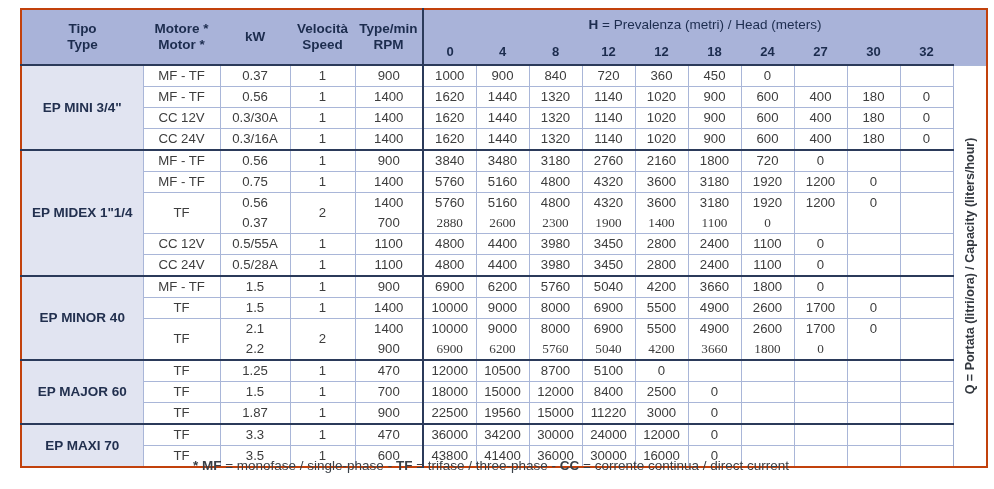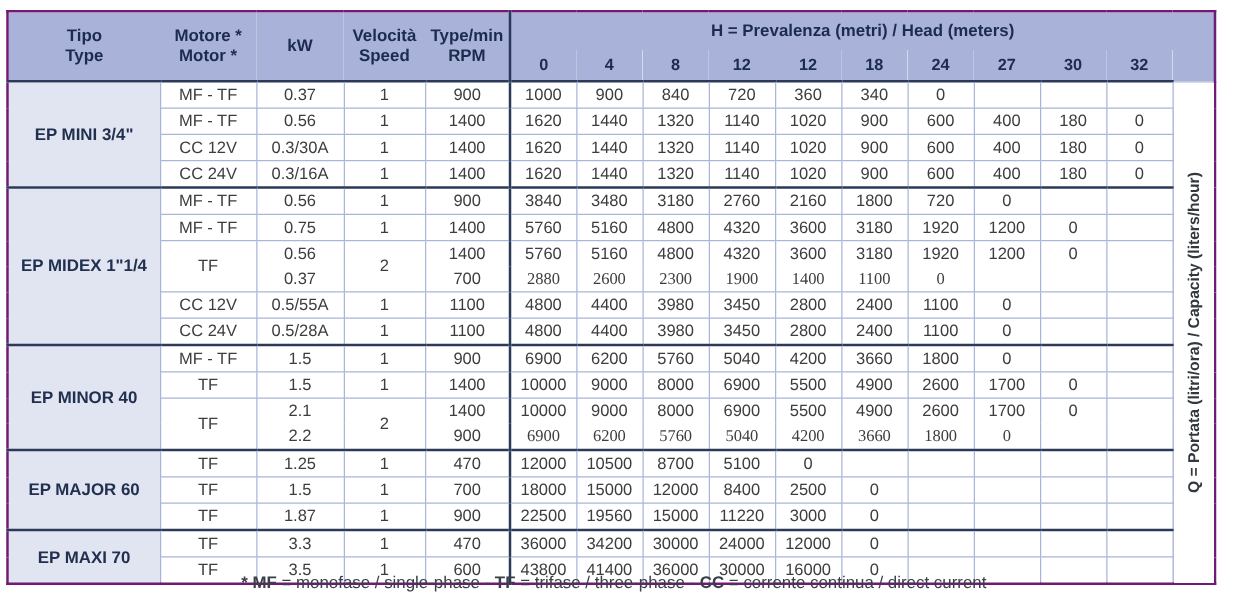--- a/index.html
+++ b/index.html
@@ -4,37 +4,37 @@
 <style>
   html,body{margin:0;padding:0;}
   body{
     width:994px;height:489px;background:#ffffff;
     font-family:"Liberation Sans",sans-serif;
     -webkit-font-smoothing:antialiased;
   }
   .page{position:relative;width:994px;height:489px;overflow:hidden;background:#ffffff;}
 
   table.tbl{
-    position:absolute;left:5px;top:8px;
+    position:absolute;left:20px;top:8px;
     border-collapse:collapse;table-layout:fixed;
-    border:2px solid #701a75;
+    border:2px solid #c2410c;
     width:966px;
   }
   th,td{padding:0;margin:0;text-align:center;vertical-align:middle;overflow:hidden;}
 
   
   thead th{
     background:#a9b3d9;color:#1c2c4e;font-weight:bold;
     border:none;font-size:13.5px;line-height:16px;
   }
   thead tr.r1 th{height:30px;}
   thead th.lh div{line-height:16px;}
   th.h-title{font-size:13.5px;height:30px;}
   th.h-title b{font-weight:bold;}
-  th.h-title span{font-weight:bold;}
+  th.h-title span{font-weight:normal;}
   th.tick{height:24px;line-height:24px;font-size:13px;}
 
   
   tbody td{
     border:1px solid #a9b6d8;color:#3d3d3d;
     font-size:13.2px;height:20px;line-height:20px;
     background:#ffffff;
   }
   tbody td div{line-height:20px;}
   td.grp{
@@ -127,21 +127,21 @@
           <td class="grp grp-top" rowspan="4">EP MINI 3/4"</td>
           <td class="c grp-top" rowspan="1">MF - TF</td>
           <td class="c grp-top" rowspan="1">0.37</td>
           <td class="c grp-top" rowspan="1">1</td>
           <td class="c grp-top" rowspan="1">900</td>
           <td class="qv grp-top dkl">1000</td>
           <td class="qv grp-top">900</td>
           <td class="qv grp-top">840</td>
           <td class="qv grp-top">720</td>
           <td class="qv grp-top">360</td>
-          <td class="qv grp-top">340</td>
+          <td class="qv grp-top">450</td>
           <td class="qv grp-top">0</td>
           <td class="qv grp-top"></td>
           <td class="qv grp-top"></td>
           <td class="qv grp-top"></td>
           <td class="qcol" rowspan="19">
             <div class="qlabel"><b>Q</b><span> = Portata (litri/ora) / Capacity (liters/hour)</span></div>
           </td>
         </tr>
         <tr>
           <td class="c" rowspan="1">MF - TF</td>

